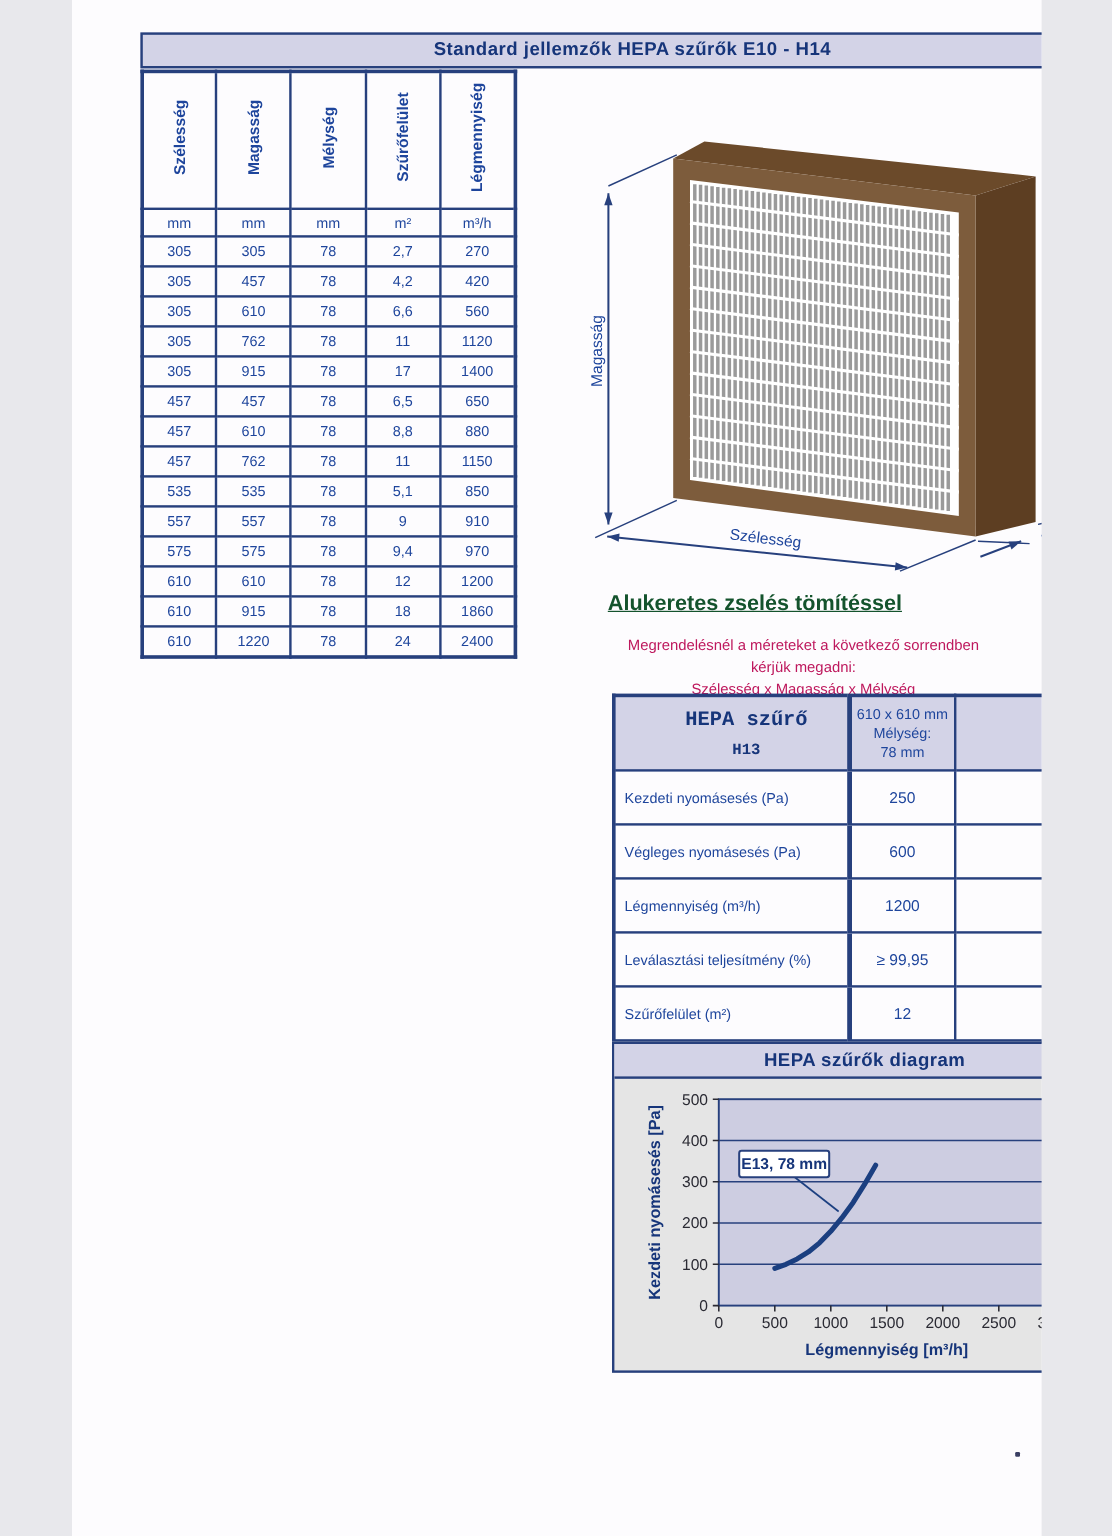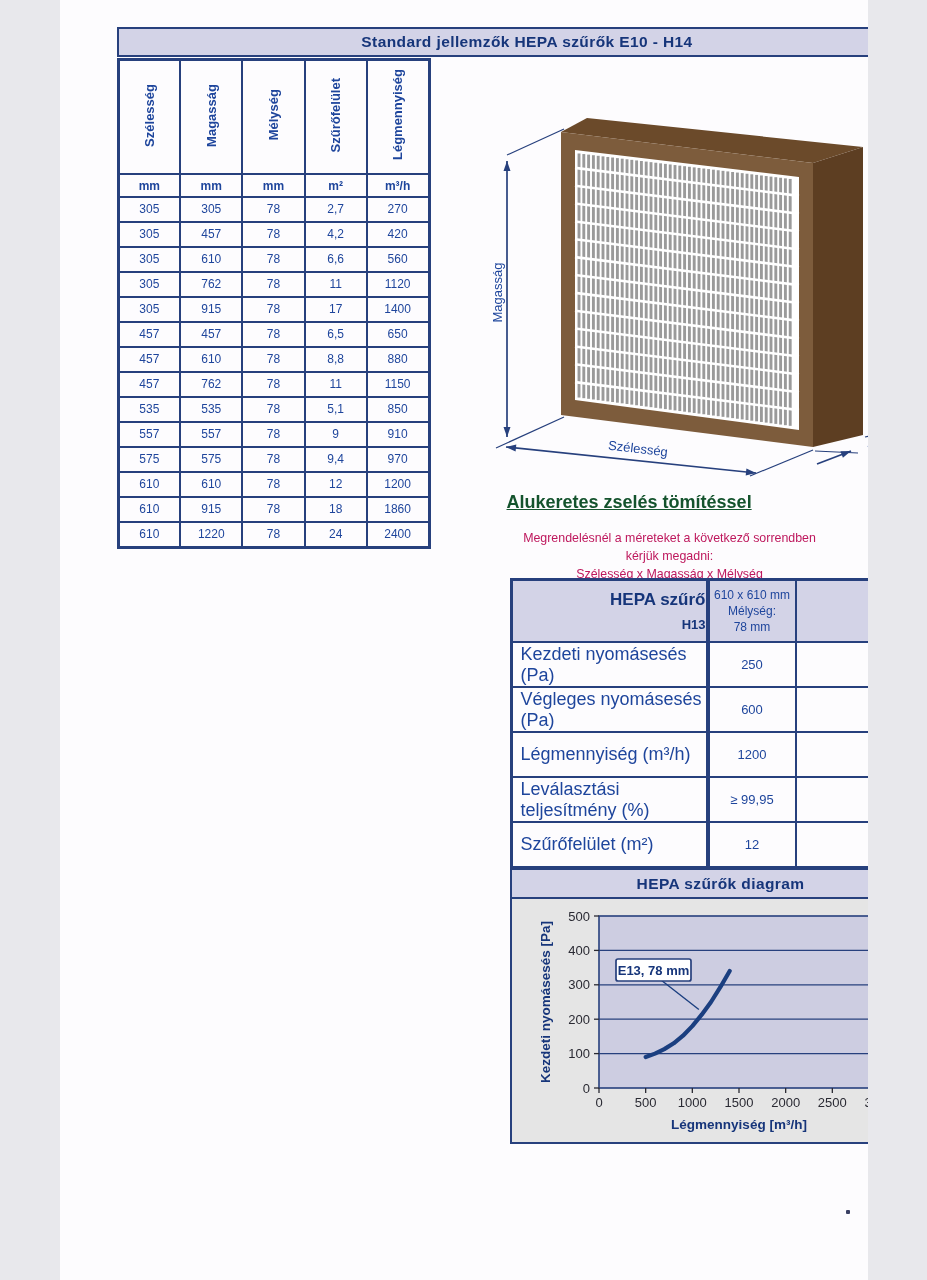--- a/index.html
+++ b/index.html
@@ -15,44 +15,44 @@
     text-align:center; line-height:26px; font-size:15.5px; font-weight:bold;
     color:#16357a; letter-spacing:0.4px;
   }
   
   table.spec { position:absolute; left:57px; top:58px; width:314px;
     border-collapse:collapse; table-layout:fixed; border:3px solid #27407d; }
   table.spec th, table.spec td { border:2px solid #27407d; text-align:center; padding:0; }
   table.spec th.rot { height:112px; vertical-align:middle; }
   table.spec .vtext { writing-mode:vertical-rl; transform:rotate(180deg);
     display:inline-block; font-weight:bold; font-size:13px; color:#1e459c; }
-  table.spec th.unit { height:21px; font-size:12px; font-weight:bold; }
+  table.spec th.unit { height:21px; font-size:12px; font-weight:normal; }
   table.spec td { height:23px; font-size:12px; line-height:23px; }
   
   .illu { position:absolute; left:420px; top:95px; width:470px; height:392px; }
   .illu svg { position:absolute; left:0; top:0; }
   .dim-label { position:absolute; font-size:13px; color:#1e459c; text-align:center; }
   .dim-label.h { left:-23px; top:190px; width:80px; transform:rotate(-90deg); }
   .dim-label.w { left:118px; top:346px; width:80px; transform:rotate(6.8deg); }
   .dim-label.d { left:376px; top:340px; width:70px; transform:rotate(-19deg); }
   
   .seal-heading { position:absolute; left:447px; top:492px; font-size:18px;
     font-weight:bold; color:#14532d;text-decoration:underline; }
   .order-note { position:absolute; left:447px; top:530px; width:326px;
     text-align:center; font-size:12.4px; color:#be185d; line-height:1.45; }
   
   table.h13 { position:absolute; left:450px; top:578px; width:423px;
     border-collapse:collapse; table-layout:fixed; border:3px solid #27407d; }
   table.h13 th, table.h13 td { border:2px solid #27407d; padding:0; }
   table.h13 th { background:#d3d3e7; height:60px; vertical-align:middle; }
-  table.h13 th.lbl { text-align:right; padding-left:26px; border-right-width:4px; }
+  table.h13 th.lbl { text-align:center; padding-left:26px; border-right-width:4px;font-family:Liberation Mono, monospace; }
   table.h13 th.lbl .product { font-size:17px; font-weight:bold; color:#16357a; }
   table.h13 th.lbl .grade { font-size:13px; font-weight:bold; color:#16357a; margin-top:7px; }
   table.h13 th.size { text-align:center; font-size:12px; font-weight:normal; line-height:1.35; }
-  table.h13 td { height:43px; font-size:18px; }
+  table.h13 td { height:43px; font-size:12px; }
   table.h13 td.lbl { text-align:left; padding-left:8px; border-right-width:4px; }
   table.h13 td.val { text-align:center; font-size:13px; }
   
   .chart-card { position:absolute; left:450px; top:868px; width:418px; height:272px;
     border:2.5px solid #27407d; background:#e5e5e5; }
   .chart-title { height:27px; line-height:27px; background:#d3d3e7;
     border-bottom:2.5px solid #27407d; text-align:center; font-size:15.5px;
     font-weight:bold; color:#16357a; letter-spacing:0.4px; }
   .dot { position:absolute; left:786px; top:1210px; width:4px; height:4px;
     background:#3a3f63; border-radius:1px; }

